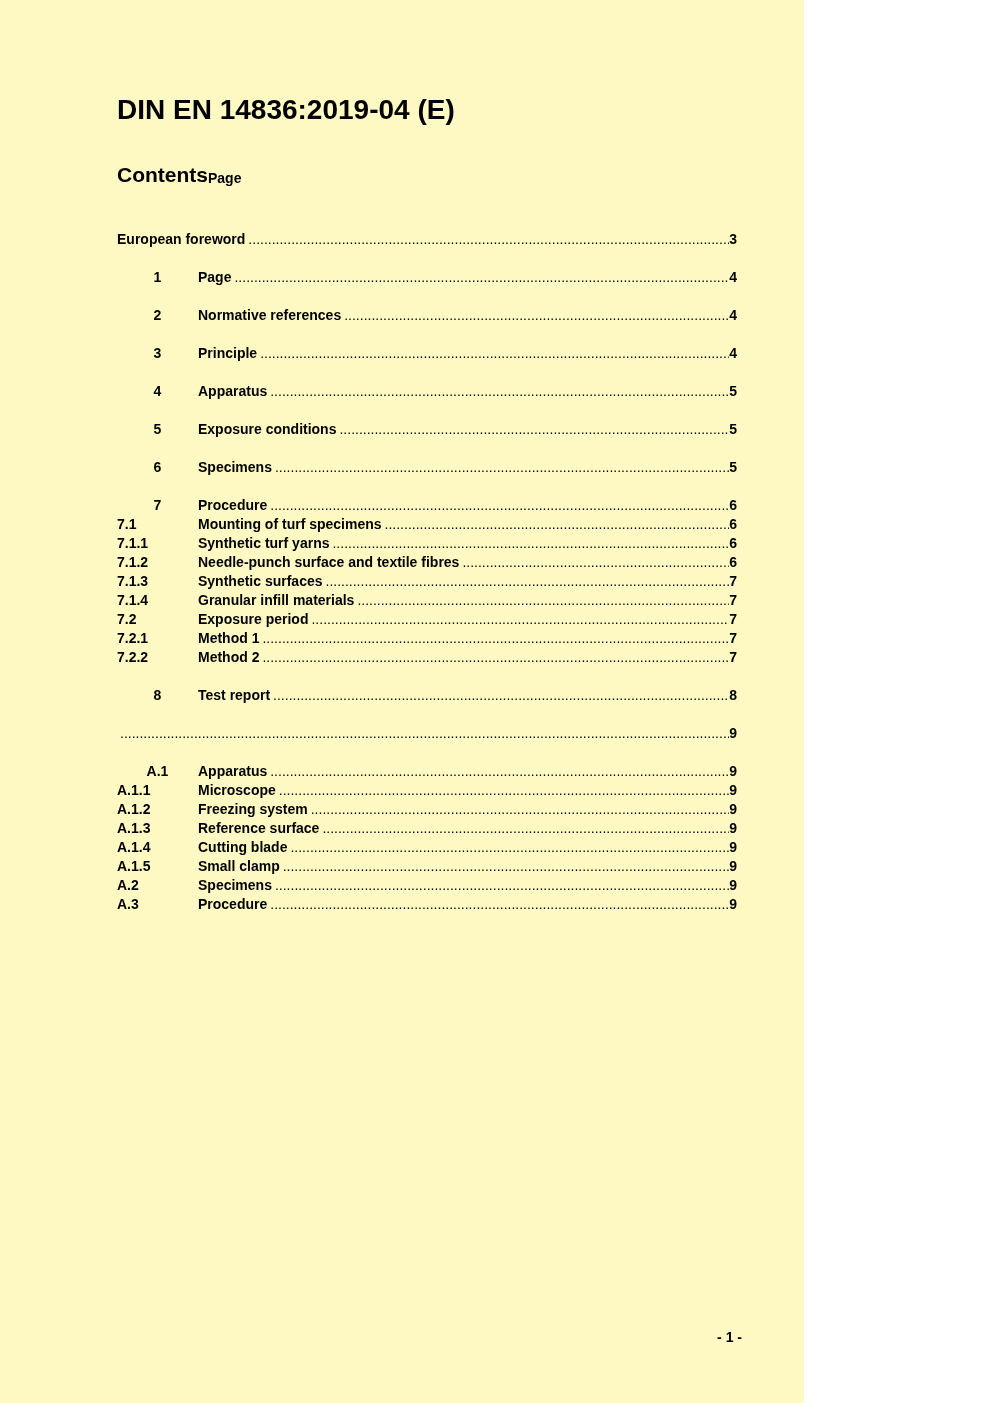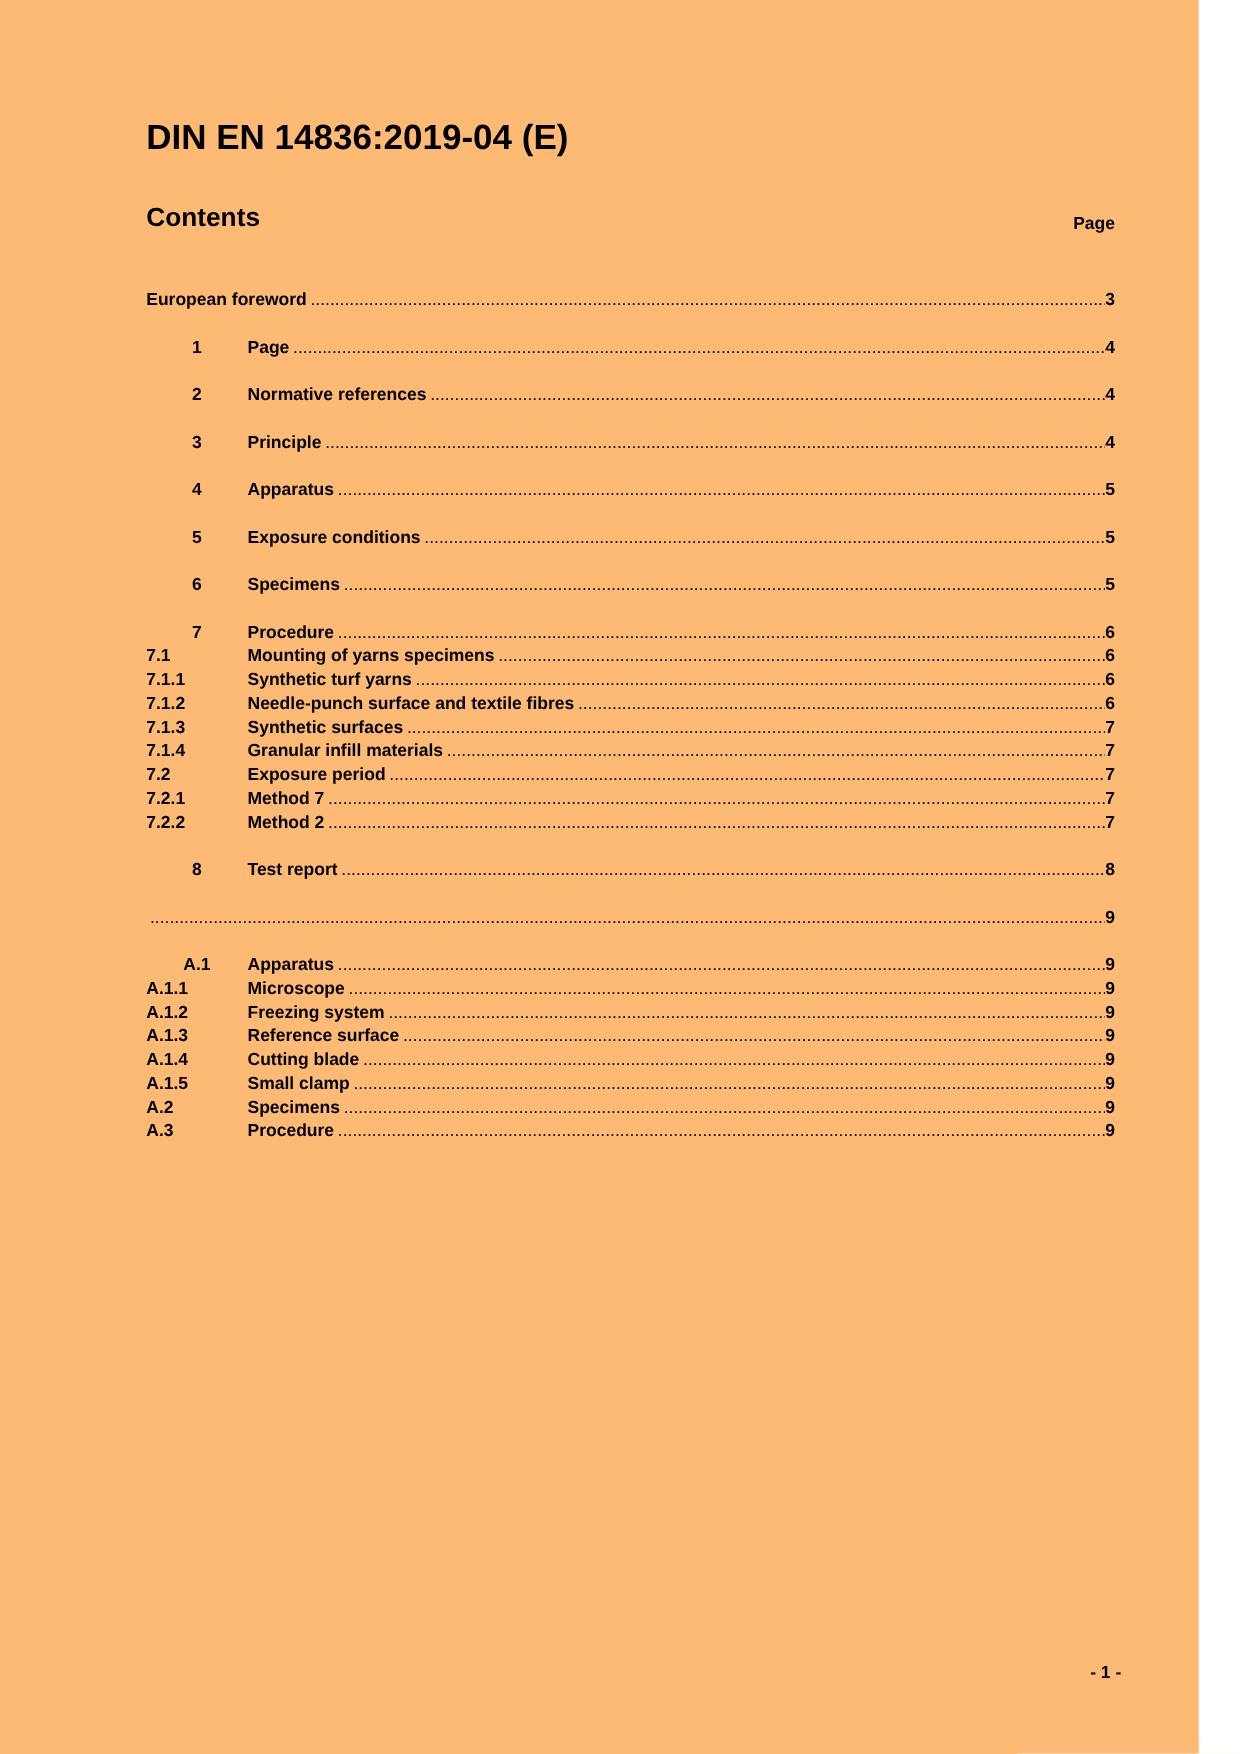--- a/index.html
+++ b/index.html
@@ -2,23 +2,23 @@
 <html><head>
 <meta charset="utf-8">
 <style>
   html, body {
     margin: 0;
     padding: 0;
     background: #ffffff;
   }
   .page {
     position: relative;
-    width: 959px;
+    width: 804px;
     height: 1403px;
-    background: #fdba74;
+    background: #fef9c3;
     color: #000000;
     font-family: "Liberation Sans", sans-serif;
     overflow: hidden;
     box-sizing: border-box;
     padding: 94px 67px 0 117px;
   }
   .doc-number {
     font-size: 28px;
     font-weight: bold;
     line-height: 32px;
@@ -31,21 +31,21 @@
   }
   .doc-title .title-line {
     font-size: 17px;
     font-weight: bold;
     line-height: 21px;
     white-space: nowrap;
   }
   .contents-head {
     margin-top: 36px;
     display: flex;
-    justify-content: space-between;
+    justify-content: flex-start;
     align-items: flex-end;
   }
   .contents-title {
     font-size: 21px;
     font-weight: bold;
     line-height: 26px;
   }
   .page-col-label {
     font-size: 14px;
     font-weight: bold;
@@ -151,21 +151,21 @@
       <span class="toc-page">5</span>
     </div>
       <div class="toc-row gap">
       <span class="toc-num">7</span>
       <span class="toc-label">Procedure</span>
       <span class="toc-leader"></span>
       <span class="toc-page">6</span>
     </div>
       <div class="toc-row">
       <span class="toc-num">7.1</span>
-      <span class="toc-label">Mounting of yarns specimens</span>
+      <span class="toc-label">Mounting of turf specimens</span>
       <span class="toc-leader"></span>
       <span class="toc-page">6</span>
     </div>
       <div class="toc-row">
       <span class="toc-num">7.1.1</span>
       <span class="toc-label">Synthetic turf yarns</span>
       <span class="toc-leader"></span>
       <span class="toc-page">6</span>
     </div>
       <div class="toc-row">
@@ -187,21 +187,21 @@
       <span class="toc-page">7</span>
     </div>
       <div class="toc-row">
       <span class="toc-num">7.2</span>
       <span class="toc-label">Exposure period</span>
       <span class="toc-leader"></span>
       <span class="toc-page">7</span>
     </div>
       <div class="toc-row">
       <span class="toc-num">7.2.1</span>
-      <span class="toc-label">Method 7</span>
+      <span class="toc-label">Method 1</span>
       <span class="toc-leader"></span>
       <span class="toc-page">7</span>
     </div>
       <div class="toc-row">
       <span class="toc-num">7.2.2</span>
       <span class="toc-label">Method 2</span>
       <span class="toc-leader"></span>
       <span class="toc-page">7</span>
     </div>
       <div class="toc-row gap">

